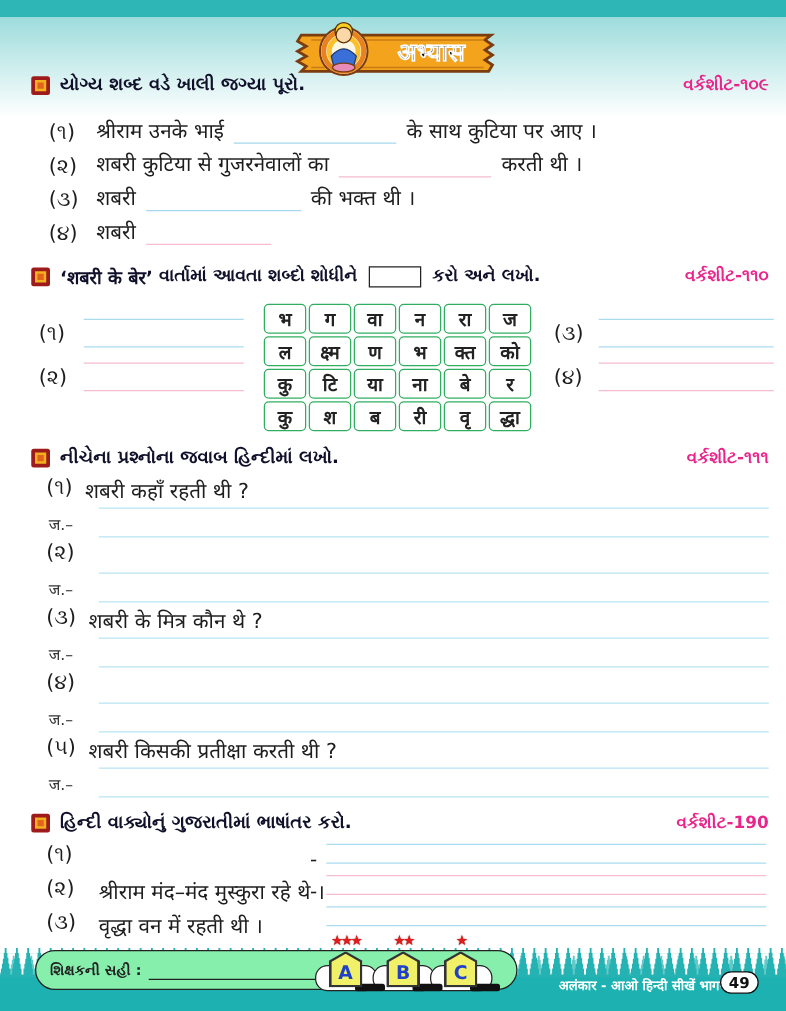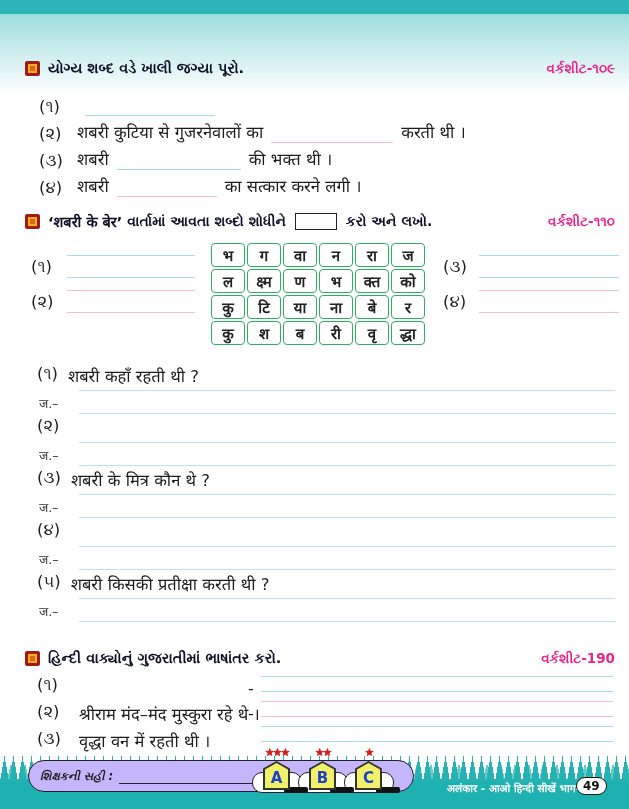--- a/index.html
+++ b/index.html
@@ -75,22 +75,22 @@
 
   
   .teal-band { position:absolute; left:0; top:781px; width:100%; height:28px; background:#1db1b1; z-index:1; }
   .grass { position:absolute; left:0; top:756px; width:100%; height:26px; z-index:2;
     background-image:
       conic-gradient(from 170deg at 50% 0%, #25b2b2 0deg 20deg, transparent 20deg 360deg),
       conic-gradient(from 167deg at 50% 0%, rgba(37,178,178,.7) 0deg 26deg, transparent 26deg 360deg);
     background-size:9px 26px, 14px 19px;
     background-position:0 100%, 4px 100%;
     background-repeat:repeat-x; }
-  .sig-pill { position:absolute; left:28px; top:760px; width:384px; height:30px; background:#c4b5fd;
-              border:1.7px solid #222; border-radius:16px; z-index:3;font-style:italic; }
+  .sig-pill { position:absolute; left:28px; top:760px; width:384px; height:30px; background:#86efac;
+              border:1.7px solid #222; border-radius:16px; z-index:3; }
   .sig-label { position:absolute; left:11px; top:8px; font-size:11.5px; font-weight:bold; color:#222; }
   .sig-line { position:absolute; left:90px; width:136px; bottom:7px; border-bottom:1.4px solid #222; }
   .grade-label { position:absolute; left:234px; top:8px; font-size:11.5px; font-weight:bold; color:#222; }
   .tab { position:absolute; top:772px; width:48px; height:19px; background:#fff;
          border:1.6px solid #222; border-radius:10px; z-index:4; }
   .badge-shadow { position:absolute; top:787px; width:24px; height:6px; background:#111;
                   border-radius:2px; z-index:5; }
   .badge { position:absolute; top:746px; width:27px; height:46px; z-index:6; text-align:center; }
   .stars { height:13px; font-size:11px; color:#e21b1b; letter-spacing:-2px; line-height:13px;
            text-shadow:0 0 1px #6d0000; }
@@ -106,49 +106,67 @@
                 border-radius:9px; padding:1px 6px; font-size:12px; font-weight:bold; color:#111; z-index:3; }
 </style>
 </head>
 <body>
 
 <div class="page">
 
   <div class="top-bar"></div>
   <div class="top-fade"></div>
 
+  <div class="banner">
+    <svg width="176" height="50" viewBox="0 0 176 50">
+      <path d="M14 15 L166 15 L161 19 L167 23 L161 27 L167 31 L161 35 L167 39 L164 44 L14 44 L18 40 L11 36 L18 32 L11 28 L18 24 L11 20 Z" fill="#f4a31d" stroke="#7b3c10" stroke-width="2.2"></path>
+      <line x1="22" y1="19" x2="160" y2="19" stroke="#c87d15" stroke-width="1.2"></line>
+      <line x1="22" y1="41" x2="160" y2="41" stroke="#c87d15" stroke-width="1.2"></line>
+      <g>
+        <circle cx="48" cy="28" r="19" fill="#fff7e2" stroke="#7b3c10" stroke-width="1.6"></circle>
+        <circle cx="48" cy="28" r="16" fill="none" stroke="#e8821e" stroke-width="4"></circle>
+        <circle cx="48" cy="28" r="11.5" fill="none" stroke="#fbc12d" stroke-width="4"></circle>
+        <circle cx="48" cy="12" r="7" fill="#f7d01f" stroke="#5a3208" stroke-width="1"></circle>
+        <circle cx="48" cy="15" r="6.2" fill="#fcd7a8" stroke="#5a3208" stroke-width="1"></circle>
+        <path d="M38 32 q10 -12 20 0 l-2 8 q-8 4 -16 0 Z" fill="#3a6fd8" stroke="#203a70" stroke-width="1"></path>
+        <ellipse cx="48" cy="41" rx="9" ry="3.5" fill="#e98bb7" stroke="#7b3c10" stroke-width="1"></ellipse>
+      </g>
+      <text x="118" y="36" text-anchor="middle" font-size="20" font-weight="bold" fill="#140e04" stroke="#ffffff" stroke-width="0.6">अभ्यास</text>
+    </svg>
+  </div>
 
   <div class="sec" style="top:60px;">
     <div class="sec-head">
       <span class="bullet"></span>
       <span class="sec-title">યોગ્ય શબ્દ વડે ખાલી જગ્યા પૂરો.</span>
       <span class="ws">વર્કશીટ-૧૦૯</span>
     </div>
     <div style="margin-top:12px;">
       <div class="fill-item">
         <span class="fi-num">(૧)</span>
+        <span>श्रीराम उनके भाई</span>
         <span class="blank blue w130"></span>
+        <span>के साथ कुटिया पर आए ।</span>
       </div>
       <div class="fill-item">
         <span class="fi-num">(૨)</span>
         <span>शबरी कुटिया से गुजरनेवालों का</span>
         <span class="blank pink w122"></span>
         <span>करती थी ।</span>
       </div>
       <div class="fill-item">
         <span class="fi-num">(૩)</span>
         <span>शबरी</span>
         <span class="blank blue w124"></span>
         <span>की भक्त थी ।</span>
       </div>
       <div class="fill-item">
         <span class="fi-num">(૪)</span>
         <span>शबरी</span>
         <span class="blank pink w100"></span>
-        <span>का सत्कार करने लगी ।</span>
       </div>
     </div>
   </div>
 
   <div class="sec" style="top:211px;">
     <div class="sec-head">
       <span class="bullet"></span>
       <span class="sec-title">
         <span>‘शबरी के बेर’</span>
         <span style="font-size:14px;">વાર્તામાં આવતા શબ્દો શોધીને</span>
@@ -205,20 +223,25 @@
         <span class="slot-lines"></span>
       </div>
       <div class="slot pink right" style="left:418px; top:49px;">
         <span class="slot-num">(૪)</span>
         <span class="slot-lines"></span>
       </div>
     </div>
   </div>
 
   <div class="sec" style="top:358px;">
+    <div class="sec-head">
+      <span class="bullet"></span>
+      <span class="sec-title">નીચેના પ્રશ્નોના જવાબ હિન્દીમાં લખો.</span>
+      <span class="ws">વર્કશીટ-૧૧૧</span>
+    </div>
     <div class="qwrap">
       <div class="q">
         <div class="qt">
           <span>(૧)</span>
           <span>शबरी कहाँ रहती थी ?</span>
         </div>
         <div class="ans2">
           <span class="lt"></span>
           <span class="jlabel">ज.–</span>
           <span class="lb"></span>

